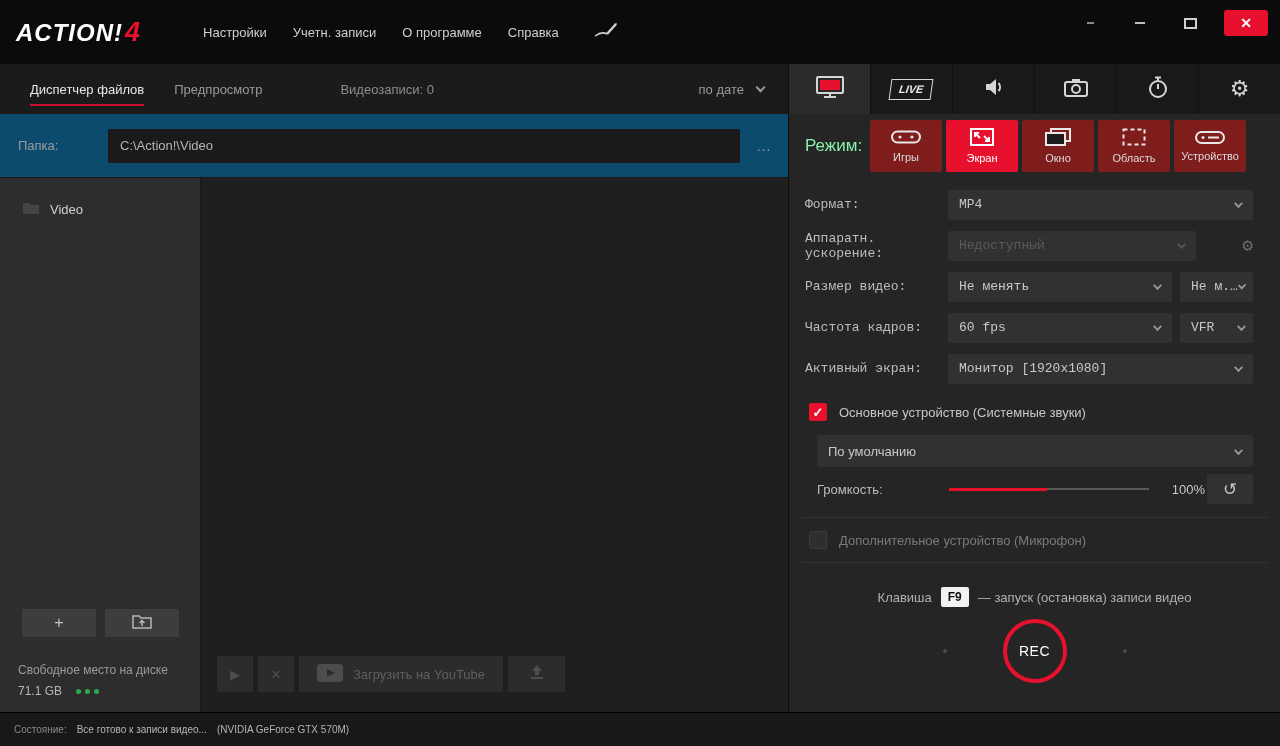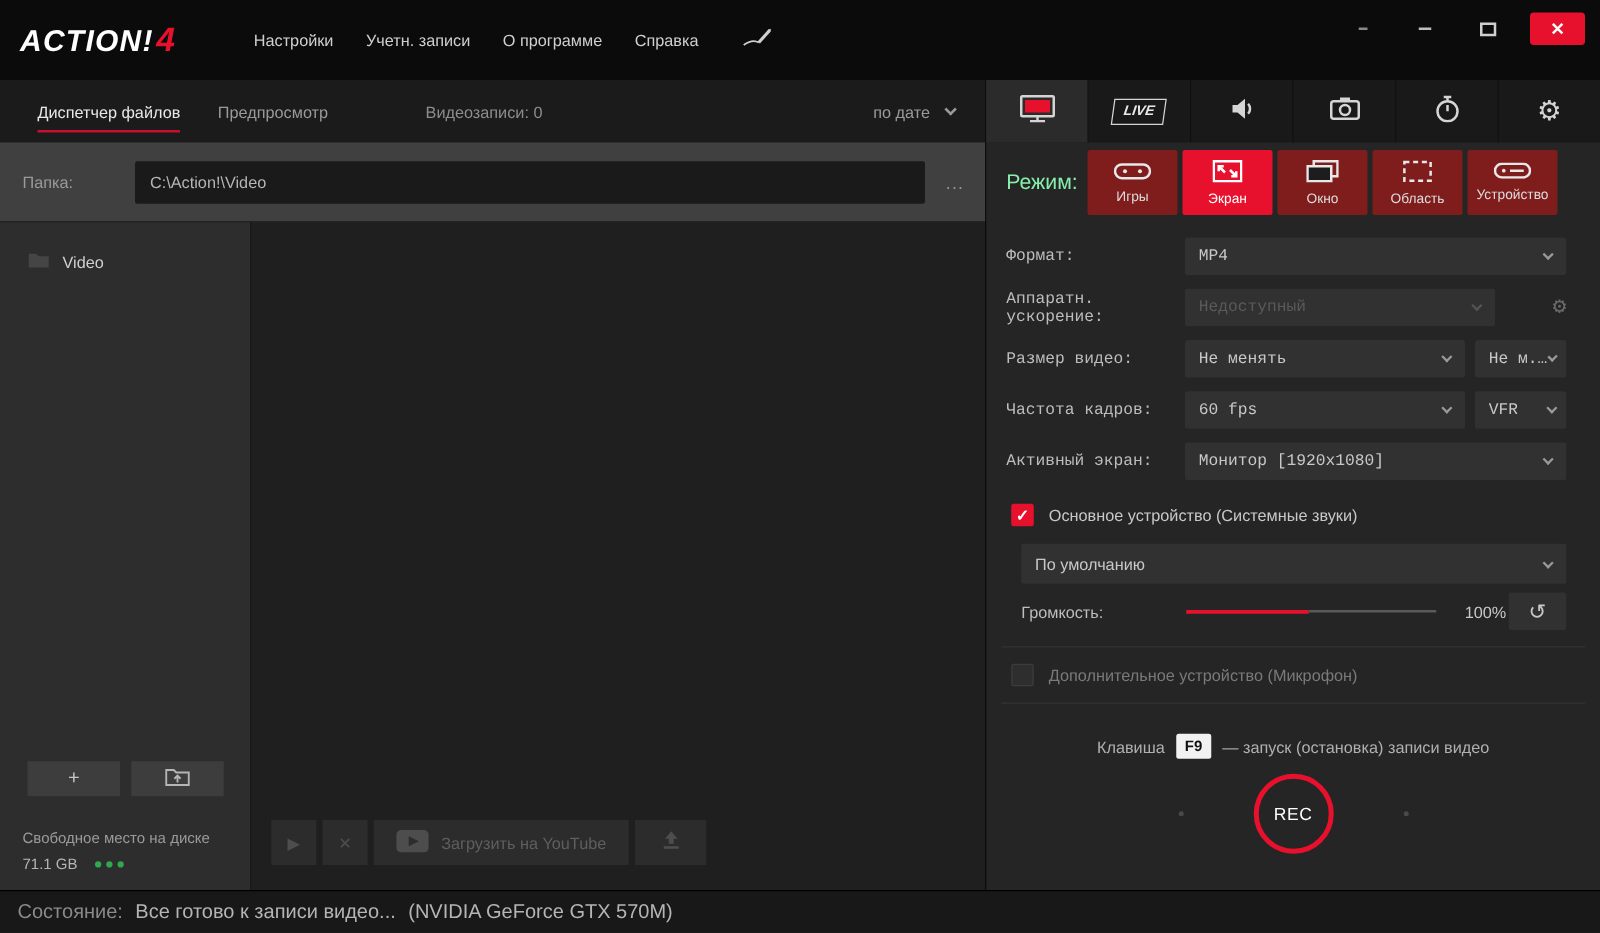--- a/index.html
+++ b/index.html
@@ -25,21 +25,21 @@
   
   .left-panel { position:absolute; top:64px; left:0; width:788px; height:648px; background:#1f1f1f; }
   .fm-header { height:50px; background:#1b1b1b; display:flex; align-items:center; }
   .fm-tab { font-size:13px; color:#9a9a9a; position:relative; cursor:default; }
   .fm-tab.t1 { margin-left:30px; color:#e8e8e8; }
   .fm-tab.t1::after { content:""; position:absolute; left:0; right:0; bottom:-9px; height:2px; background:#c8102e; }
   .fm-tab.t2 { margin-left:30px; }
   .fm-tab.t3 { margin-left:78px; color:#8d8d8d; }
   .fm-sort { margin-left:auto; margin-right:24px; display:flex; align-items:center; gap:13px; color:#9a9a9a; font-size:13px; }
   .chev { width:7px; height:7px; border-right:2px solid #9a9a9a; border-bottom:2px solid #9a9a9a; transform:rotate(45deg); margin-top:-4px; }
-  .folder-row { height:64px; background:#404040; display:flex; align-items:center; border-bottom:1px solid #181818; }
+  .folder-row { height:64px; background:#0c4a6e; display:flex; align-items:center; border-bottom:1px solid #181818; }
   .folder-label { margin-left:18px; width:90px; font-size:13px; color:#9a9a9a; }
   .folder-input { flex:1; height:34px; background:#1a1a1a; border-radius:2px; display:flex; align-items:center; padding-left:12px; font-size:13px; color:#b5b5b5; }
   .browse { width:48px; text-align:center; color:#9a9a9a; font-size:14px; letter-spacing:1px; cursor:default; }
   .fm-body { display:flex; height:534px; }
   .tree { width:200px; background:#2d2d2d; position:relative; }
   .tree-item { display:flex; align-items:center; gap:10px; padding-left:22px; height:30px; margin-top:16px; color:#d0d0d0; font-size:13px; }
   .tree-bottom { position:absolute; left:18px; bottom:14px; width:166px; }
   .tree-buttons { display:flex; gap:9px; margin-left:4px; }
   .tree-btn { width:74px; height:28px; background:#3d3d3d; display:flex; align-items:center; justify-content:center; color:#c4c4c4; font-size:16px; }
   .free-label { margin-top:26px; font-size:12px; color:#9a9a9a; white-space:nowrap; }
@@ -95,21 +95,21 @@
   .vol-rest { flex:1; height:2px; background:#5a5a5a; }
   .vol-pct { width:48px; text-align:right; font-size:13px; color:#c8c8c8; margin-left:8px; }
   .reset-btn { margin-left:auto; width:46px; height:30px; background:#313131; border-radius:2px; display:flex; align-items:center; justify-content:center; color:#c8c8c8; font-size:17px; cursor:default; }
   .mic-row { margin:6px 12px 0; border-top:1px solid #333333; border-bottom:1px solid #333333; height:46px; display:flex; align-items:center; gap:12px; padding-left:8px; }
   .hotkey-row { margin-top:24px; display:flex; align-items:center; justify-content:center; gap:9px; font-size:13px; color:#b0b0b0; }
   .key-badge { background:#f2f2f2; color:#111; font-weight:bold; font-size:12px; padding:3px 7px; border-radius:2px; }
   .rec-area { margin-top:12px; display:flex; align-items:center; justify-content:center; gap:56px; }
   .rec-dot { width:4px; height:4px; border-radius:50%; background:#4a4a4a; }
   .rec-button { width:64px; height:64px; border:4px solid #e8112d; border-radius:50%; display:flex; align-items:center; justify-content:center; color:#fff; font-size:14px; letter-spacing:0.5px; cursor:default; }
   
-  .statusbar { position:absolute; top:712px; left:0; width:1280px; height:34px; background:#181818; border-top:1px solid #000; display:flex; align-items:center; padding-left:14px; font-size:16px; gap:10px; }
+  .statusbar { position:absolute; top:712px; left:0; width:1280px; height:34px; background:#181818; border-top:1px solid #000; display:flex; align-items:center; padding-left:14px; font-size:10px; gap:10px; }
   .sb-label { color:#8a8a8a; }
   .sb-text { color:#b5b5b5; }
   .sb-gpu { color:#b5b5b5; }
 </style>
 </head>
 <body>
 
 <div class="titlebar">
   <div class="logo">
     <span class="logo-text">ACTION!</span>

